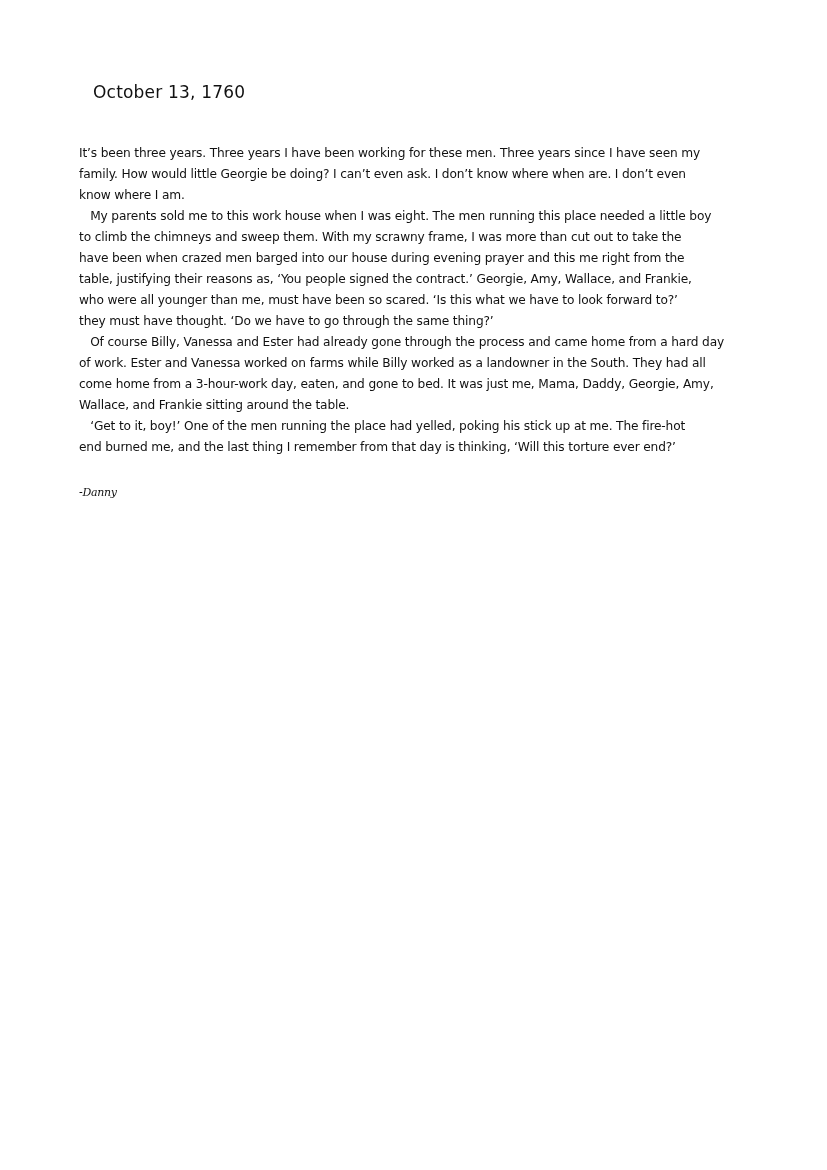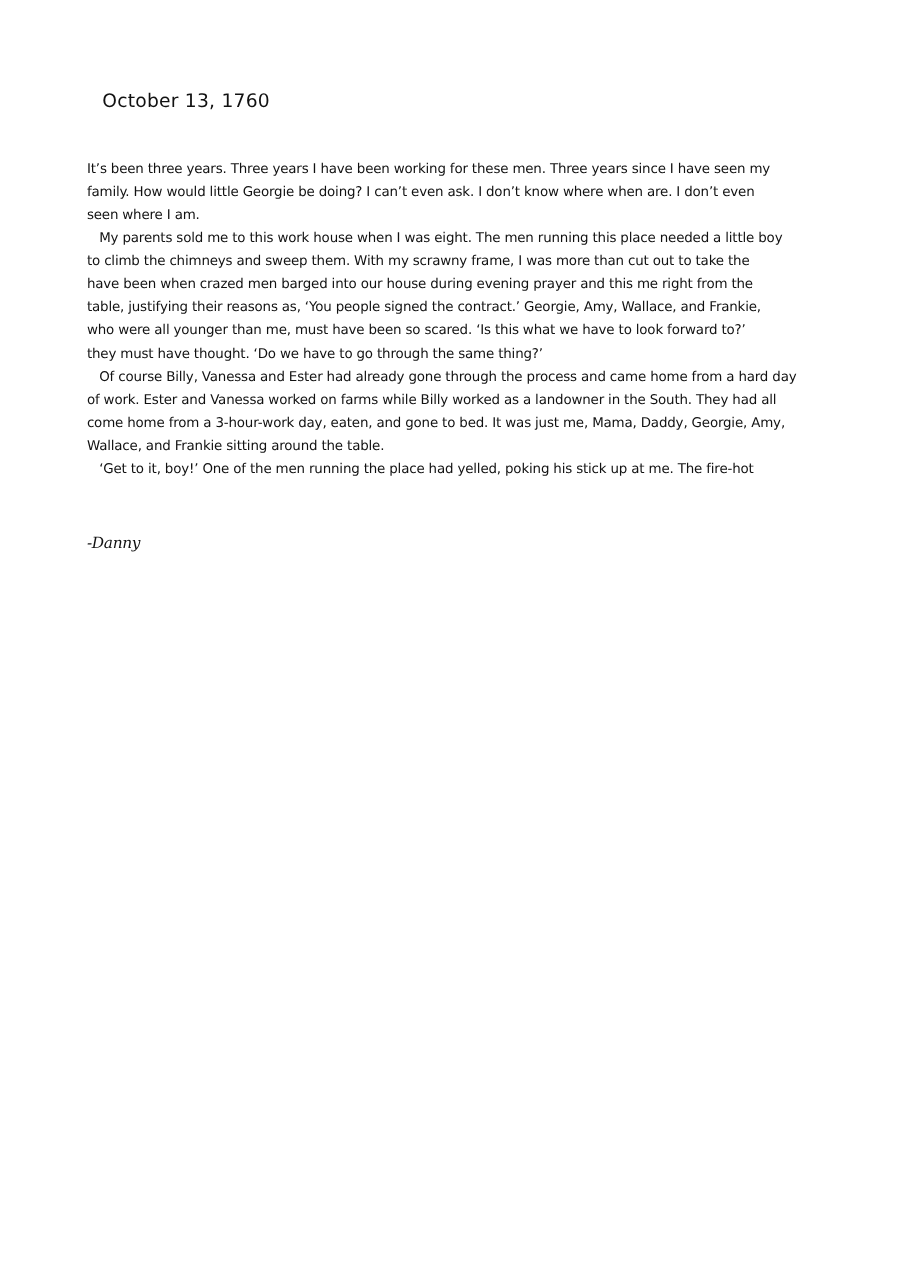--- a/index.html
+++ b/index.html
@@ -45,44 +45,45 @@
     }
     .line {
       display: block;
       white-space: nowrap;
       height: 21px;
     }
     .signature {
       position: absolute;
       left: 79px;
       top: 486px;
-      font-size: 14px;
+      font-size: 11px;
       font-style: italic;
       font-family: "DejaVu Serif", serif;
       color: #111;
       letter-spacing: -0.3px;
     }
   </style>
 </head>
 <body>
 
 <div class="page">
   <div class="date">October 13, 1760</div>
 
   <div class="body-text">
     <span class="line">It’s been three years. Three years I have been working for these men. Three years since I have seen my</span>
     <span class="line">family. How would little Georgie be doing? I can’t even ask. I don’t know where when are. I don’t even</span>
-    <span class="line">seen where I am.</span>
+    <span class="line">know where I am.</span>
     <span class="line" style="white-space:pre;">   My parents sold me to this work house when I was eight. The men running this place needed a little boy</span>
     <span class="line">to climb the chimneys and sweep them. With my scrawny frame, I was more than cut out to take the</span>
     <span class="line">have been when crazed men barged into our house during evening prayer and this me right from the</span>
     <span class="line">table, justifying their reasons as, ‘You people signed the contract.’ Georgie, Amy, Wallace, and Frankie,</span>
     <span class="line">who were all younger than me, must have been so scared. ‘Is this what we have to look forward to?’</span>
     <span class="line">they must have thought. ‘Do we have to go through the same thing?’</span>
     <span class="line" style="white-space:pre;">   Of course Billy, Vanessa and Ester had already gone through the process and came home from a hard day</span>
     <span class="line">of work. Ester and Vanessa worked on farms while Billy worked as a landowner in the South. They had all</span>
     <span class="line">come home from a 3-hour-work day, eaten, and gone to bed. It was just me, Mama, Daddy, Georgie, Amy,</span>
     <span class="line">Wallace, and Frankie sitting around the table.</span>
     <span class="line" style="white-space:pre;">   ‘Get to it, boy!’ One of the men running the place had yelled, poking his stick up at me. The fire-hot</span>
+    <span class="line">end burned me, and the last thing I remember from that day is thinking, ‘Will this torture ever end?’</span>
   </div>
 
   <div class="signature">-Danny</div>
 </div>
 
 </body></html>

